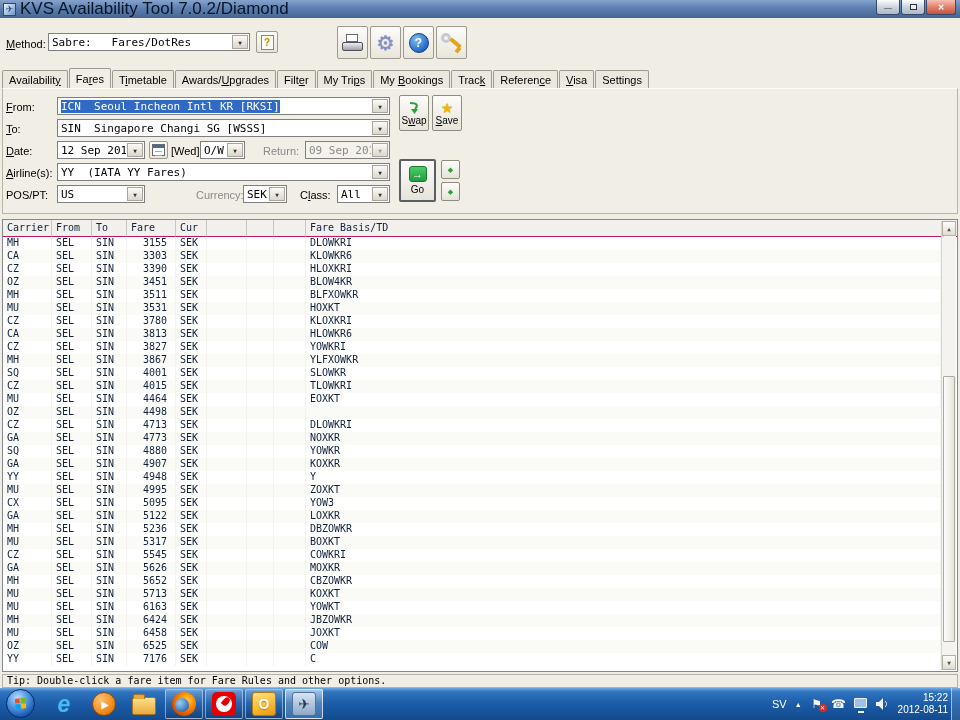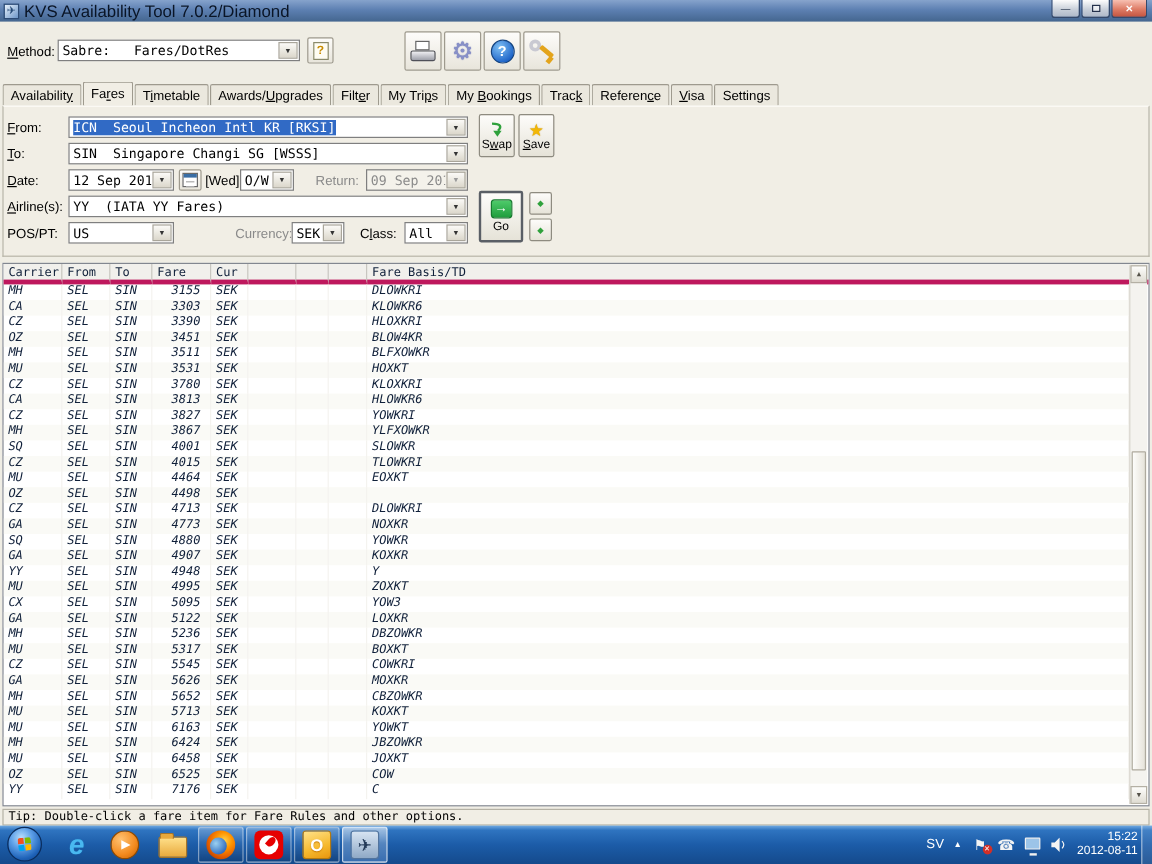--- a/index.html
+++ b/index.html
@@ -8,21 +8,21 @@
   u { text-decoration:underline; }
 
   
   .titlebar { position:absolute; left:0; top:0; width:960px; height:18px;
     background:linear-gradient(180deg,#86A3CC 0%,#5D80B2 45%,#44668F 100%);
     display:flex; align-items:center; padding-left:3px; }
   .title-icon { width:13px; height:13px; margin-right:4px;
     background:linear-gradient(135deg,#E8F2FC,#6D96C8); border:1px solid #2C4A74;
     color:#1D3털A; display:flex; align-items:center; justify-content:center; }
   .title-icon span{ font-size:9px; color:#274B77; line-height:9px; }
-  .title-text { font-size:14px; color:#0A1526; }
+  .title-text { font-size:17px; color:#0A1526; }
   .win-controls { position:absolute; right:4px; top:0; display:flex; }
   .wc-btn { width:24px; height:15px; border:1px solid #35496B; border-top:none;
     border-radius:0 0 3px 3px; background:linear-gradient(#FDFDFD,#C9D0DA 55%,#AEB8C8);
     display:flex; align-items:center; justify-content:center; font-size:8px; color:#1E2C44; margin-left:1px; }
   .wc-close { width:30px; background:linear-gradient(#F7C0B2,#DE7C66 55%,#C35440); color:#FFF; font-weight:bold; }
   .wc-restore-glyph{ width:7px; height:6px; border:1px solid #25314C; background:rgba(255,255,255,.6); }
 
   
   .lbl { position:absolute; font-size:11px; color:#000; }
   .lbl.gray { color:#8A8A8A; }
@@ -79,24 +79,24 @@
   .cal-btn { width:19px; height:18px; }
   .icon-cal { width:13px; height:12px; border:1px solid #6A6A6A; background:#FFF; position:relative; }
   .icon-cal::before { content:""; position:absolute; left:0; top:0; right:0; height:3px; background:#3A6EA5; }
   .icon-cal::after { content:""; position:absolute; left:2px; top:6px; right:2px; height:3px;
     border-top:1px solid #AAA; border-bottom:1px solid #AAA; }
 
   
   .tablebox { position:absolute; left:2px; top:219px; width:956px; height:453px;
     background:#FFF; border:1px solid #828790; font-family:"DejaVu Sans Mono", monospace; font-size:10px; color:#10203A; }
   .thead { display:flex; height:17px; background:#F1F0EC; }
-  .th { border-right:1px solid #C8C6C0; border-bottom:4px solid #be185d; padding:2px 0 0 4px;
+  .th { border-right:1px solid #C8C6C0; border-bottom:1px solid #be185d; padding:2px 0 0 4px;
     white-space:nowrap; overflow:hidden; }
   .tbody { position:absolute; left:0; top:17px; right:16px; bottom:0; overflow:hidden; }
-  .trow { display:flex; height:13px; line-height:12px;font-style:italic; }
+  .trow { display:flex; height:13px; line-height:12px; }
   .trow:nth-child(even) { background:#FAFAF6; }
   .td { padding-left:4px; white-space:nowrap; overflow:hidden; border-right:1px solid #F4F3EF; }
   .c0{width:49px;} .c1{width:40px;} .c2{width:35px;} .c3{width:49px;} .c4{width:31px;}
   .c5{width:40px;} .c6{width:27px;} .c7{width:32px;} .c8{flex:1;}
   .trow .c3 { text-align:right; padding-right:8px; }
   .thead .c8 { border-right:none; }
 
   .vscroll { position:absolute; top:1px; right:1px; bottom:1px; width:15px; background:#F4F3EF; border-left:1px solid #D8D5CC; }
   .sb-btn { position:absolute; left:0; width:14px; height:15px; background:linear-gradient(#FDFDFB,#DFDCD2);
     border:1px solid #B4B0A4; display:flex; align-items:center; justify-content:center; font-size:6px; color:#55524A; }

